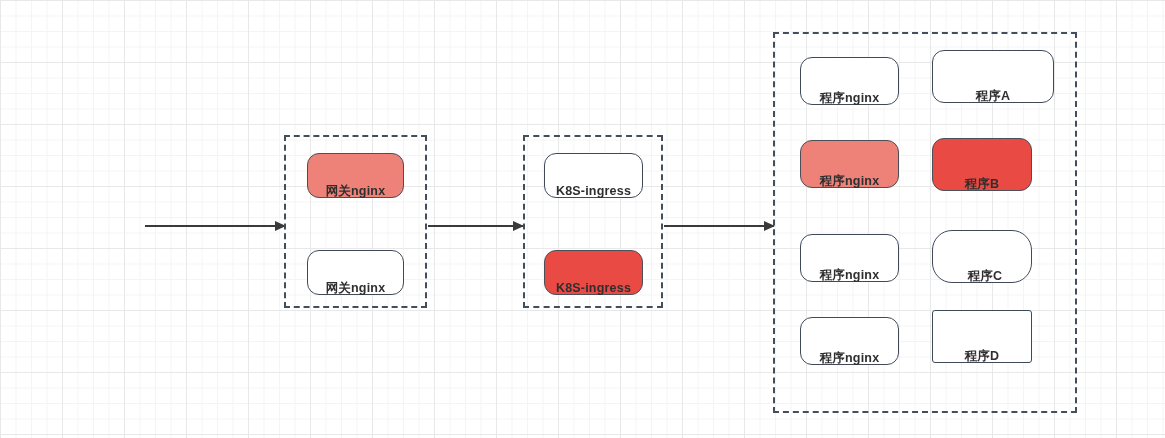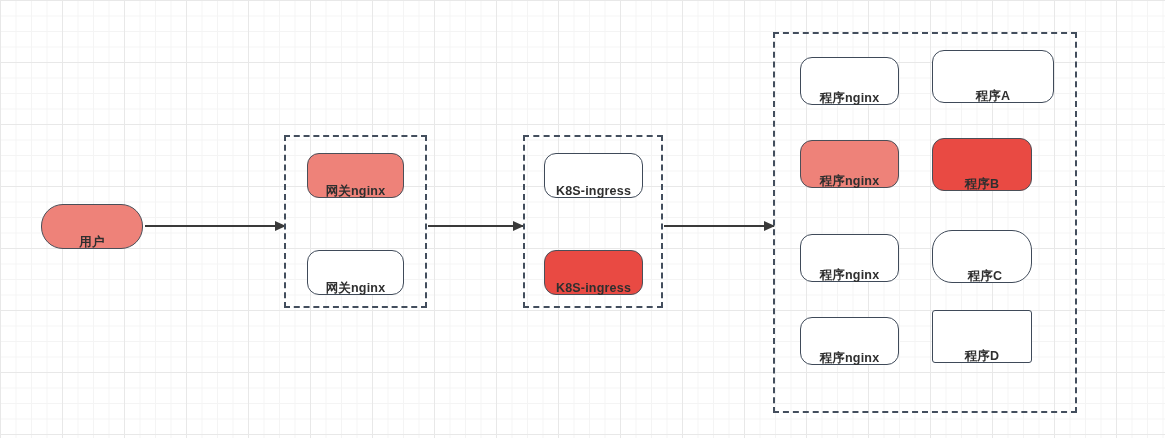--- a/index.html
+++ b/index.html
@@ -83,23 +83,20 @@
     border-top: 5.5px solid transparent;
     border-bottom: 5.5px solid transparent;
     border-left: 11px solid #3a3a3a;
   }
 </style>
 </head>
 <body>
 
 <div id="canvas">
 
-  <div class="node fill-light" style="left:41px; top:204px; width:102px; height:45px; border-radius:22px;">
-    <span>用户</span>
-  </div>
 
   <div class="arrow" style="left:145px; top:225px; width:140px;">
     <div class="line"></div>
     <div class="head"></div>
   </div>
 
   <div class="group" style="left:284px; top:135px; width:143px; height:173px;">
   </div>
 
   <div class="node fill-light" style="left:307px; top:153px; width:97px; height:45px; border-radius:12px;">

